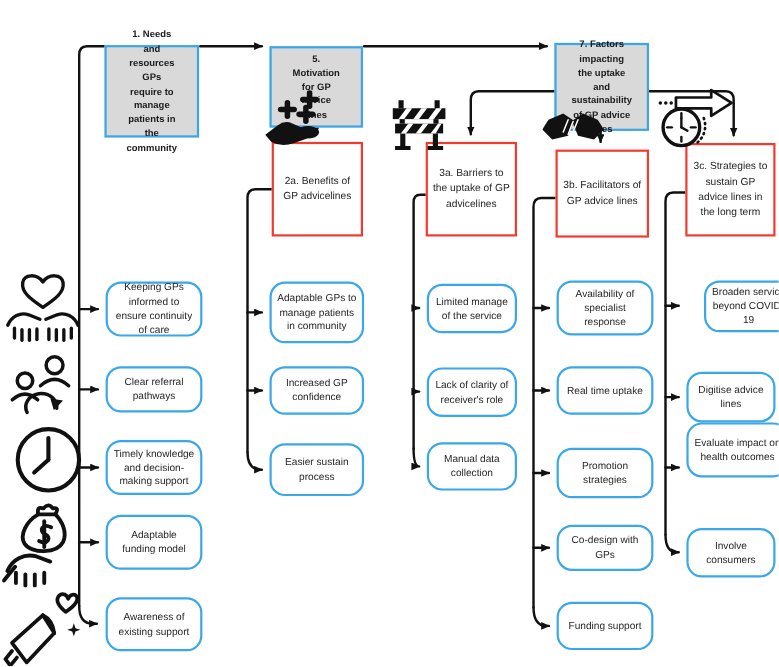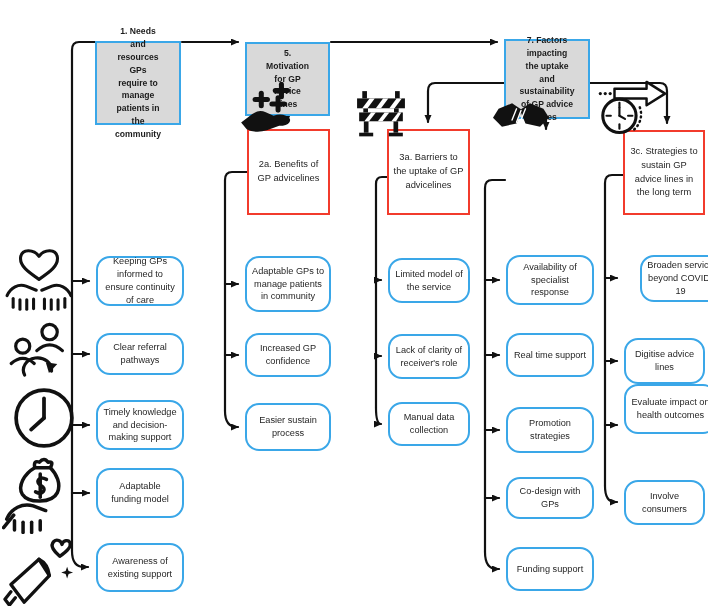--- a/index.html
+++ b/index.html
@@ -80,20 +80,23 @@
   <div class="abs gbox" style="left:504px;top:3px;width:86px;height:80px">
     <span>7. Factors impacting the uptake and sustainability of GP advice lines</span>
   </div>
 
   <div class="abs rbox" style="left:247px;top:129px;width:83px;height:86px">
     <span>2a. Benefits of GP advicelines</span>
   </div>
   <div class="abs rbox" style="left:387px;top:129px;width:83px;height:86px">
     <span>3a. Barriers to the uptake of GP advicelines</span>
   </div>
+  <div class="abs rbox" style="left:505px;top:136px;width:85px;height:80px">
+    <span>3b. Facilitators of GP advice lines</span>
+  </div>
   <div class="abs rbox" style="left:623px;top:130px;width:82px;height:85px">
     <span>3c. Strategies to sustain GP advice lines in the long term</span>
   </div>
 
   <div class="abs bbox" style="left:96px;top:256px;width:88px;height:50px">
     <span>Keeping GPs informed to ensure continuity of care</span>
   </div>
   <div class="abs bbox" style="left:96px;top:333px;width:88px;height:42px">
     <span>Clear referral pathways</span>
   </div>
@@ -111,34 +114,34 @@
     <span>Adaptable GPs to manage patients in community</span>
   </div>
   <div class="abs bbox" style="left:245px;top:333px;width:86px;height:44px">
     <span>Increased GP confidence</span>
   </div>
   <div class="abs bbox" style="left:245px;top:403px;width:86px;height:48px">
     <span>Easier sustain process</span>
   </div>
 
   <div class="abs bbox" style="left:388px;top:258px;width:82px;height:45px">
-    <span>Limited model of the service</span>
+    <span>Limited manage of the service</span>
   </div>
   <div class="abs bbox" style="left:388px;top:334px;width:82px;height:45px">
     <span>Lack of clarity of receiver's role</span>
   </div>
   <div class="abs bbox" style="left:388px;top:402px;width:82px;height:44px">
     <span>Manual data collection</span>
   </div>
 
   <div class="abs bbox" style="left:506px;top:255px;width:88px;height:50px">
     <span>Availability of specialist response</span>
   </div>
   <div class="abs bbox" style="left:506px;top:333px;width:88px;height:44px">
-    <span>Real time support</span>
+    <span>Real time uptake</span>
   </div>
   <div class="abs bbox" style="left:506px;top:407px;width:88px;height:46px">
     <span>Promotion strategies</span>
   </div>
   <div class="abs bbox" style="left:506px;top:477px;width:88px;height:42px">
     <span>Co-design with GPs</span>
   </div>
   <div class="abs bbox" style="left:506px;top:547px;width:88px;height:44px">
     <span>Funding support</span>
   </div>

